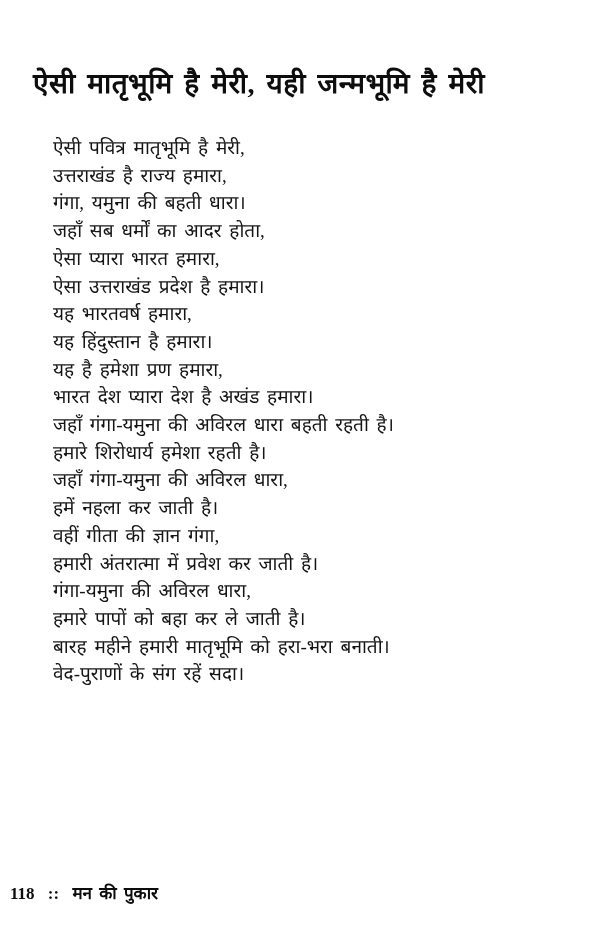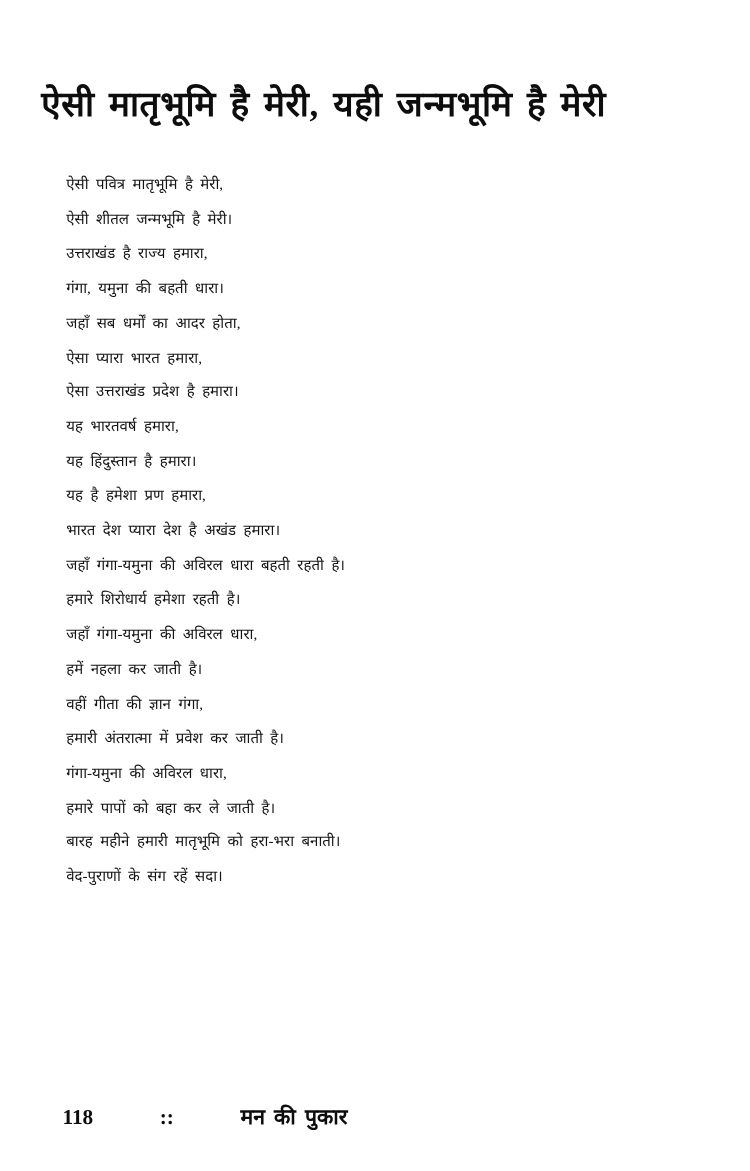--- a/index.html
+++ b/index.html
@@ -28,47 +28,46 @@
     white-space: nowrap;
     color: #0d0d0d;
   }
   .poem {
     position: absolute;
     top: 134px;
     left: 53px;
     right: 14px;
   }
   .line {
-    font-size: 12px;
+    font-size: 19px;
     line-height: 27.7px;
     word-spacing: 3px;
     white-space: nowrap;
     color: #141414;
   }
   .footer {
     position: absolute;
     top: 881px;
     left: 10px;
     font-size: 17px;
     font-weight: 700;
     word-spacing: 3px;
     color: #0d0d0d;
   }
-  .footer span { margin-right: 6px; margin-left: 40px; }
+  .footer span { margin-right: 6px; }
 </style>
 </head>
 <body>
 
 <div class="page">
 
   <h1 class="title">ऐसी मातृभूमि है मेरी, यही जन्मभूमि है मेरी</h1>
 
   <div class="poem">
     <div class="line">ऐसी पवित्र मातृभूमि है मेरी,</div>
-    <div class="line">ऐसी शीतल जन्मभूमि है मेरी।</div>
     <div class="line">उत्तराखंड है राज्य हमारा,</div>
     <div class="line">गंगा, यमुना की बहती धारा।</div>
     <div class="line">जहाँ सब धर्मों का आदर होता,</div>
     <div class="line">ऐसा प्यारा भारत हमारा,</div>
     <div class="line">ऐसा उत्तराखंड प्रदेश है हमारा।</div>
     <div class="line">यह भारतवर्ष हमारा,</div>
     <div class="line">यह हिंदुस्तान है हमारा।</div>
     <div class="line">यह है हमेशा प्रण हमारा,</div>
     <div class="line">भारत देश प्यारा देश है अखंड हमारा।</div>
     <div class="line">जहाँ गंगा-यमुना की अविरल धारा बहती रहती है।</div>

